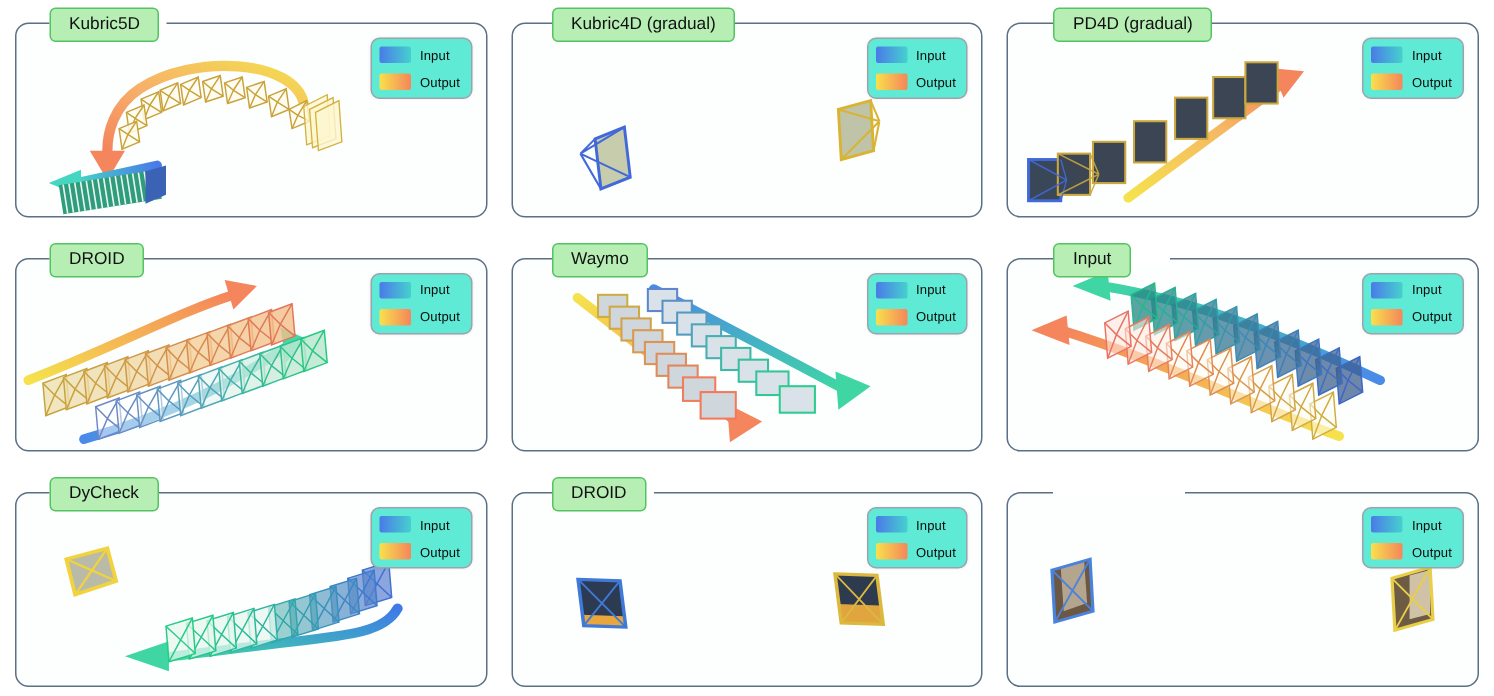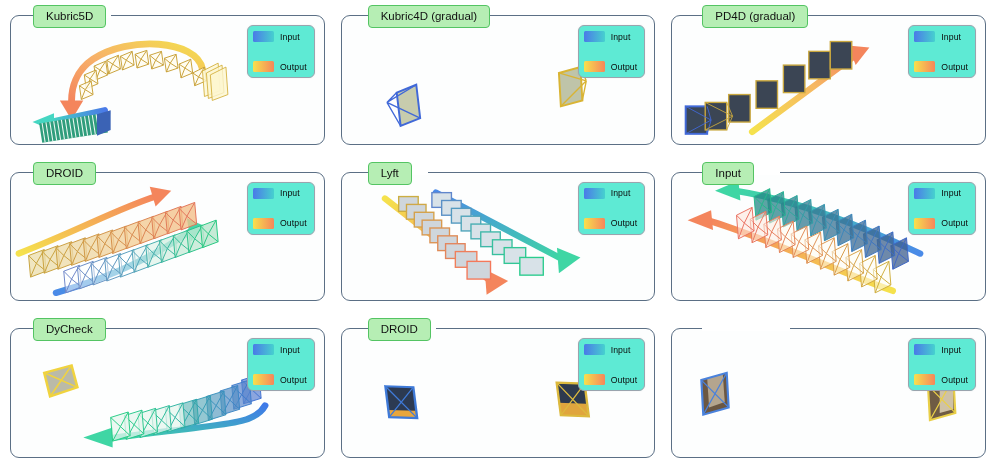--- a/index.html
+++ b/index.html
@@ -76,21 +76,21 @@
     border-radius:6px;
     padding:4px 7px 4px 5px;
     z-index:6;
     box-shadow:0 0 2px rgba(0,0,0,.07);
   }
   .legend-row{
     display:flex;align-items:center;
     gap:6px;
     height:13px;
   }
-  .legend-row + .legend-row{margin-top:17px;}
+  .legend-row + .legend-row{margin-top:5px;}
   .swatch{
     width:21px;height:11px;border-radius:1.5px;display:block;
   }
   .sw-input{background:linear-gradient(90deg,#4a7ae8 0%,#46d0cf 100%);}
   .sw-output{background:linear-gradient(90deg,#f7e14d 0%,#f5865a 100%);}
   .legend-label{
     font-size:8.7px;color:#0b0b0b;letter-spacing:.1px;white-space:nowrap;
   }
 </style>
 </head>
@@ -396,21 +396,21 @@
       </div>
       <div class="legend-row">
         <span class="swatch sw-output"></span>
         <span class="legend-label">Output</span>
       </div>
     </div>
   </div>
 
   <div class="panel">
     <div class="title-mask t-b" style="left:26px;width:60px;"></div>
-    <div class="title-tag t-b">Lyft</div>
+    <div class="title-tag t-b">Waymo</div>
     <div class="panel-canvas">
       <svg viewBox="0 0 320 130" preserveAspectRatio="none">
         <defs>
           <linearGradient id="g5out" x1="0" y1="0" x2="1" y2="1">
             <stop offset="0%" stop-color="#f5e24d"></stop>
               <stop offset="100%" stop-color="#f4855c"></stop>
           </linearGradient>
           <linearGradient id="g5in" x1="0" y1="0" x2="1" y2="1">
             <stop offset="0%" stop-color="#4a8ae8"></stop>
               <stop offset="100%" stop-color="#3fd6a4"></stop>

